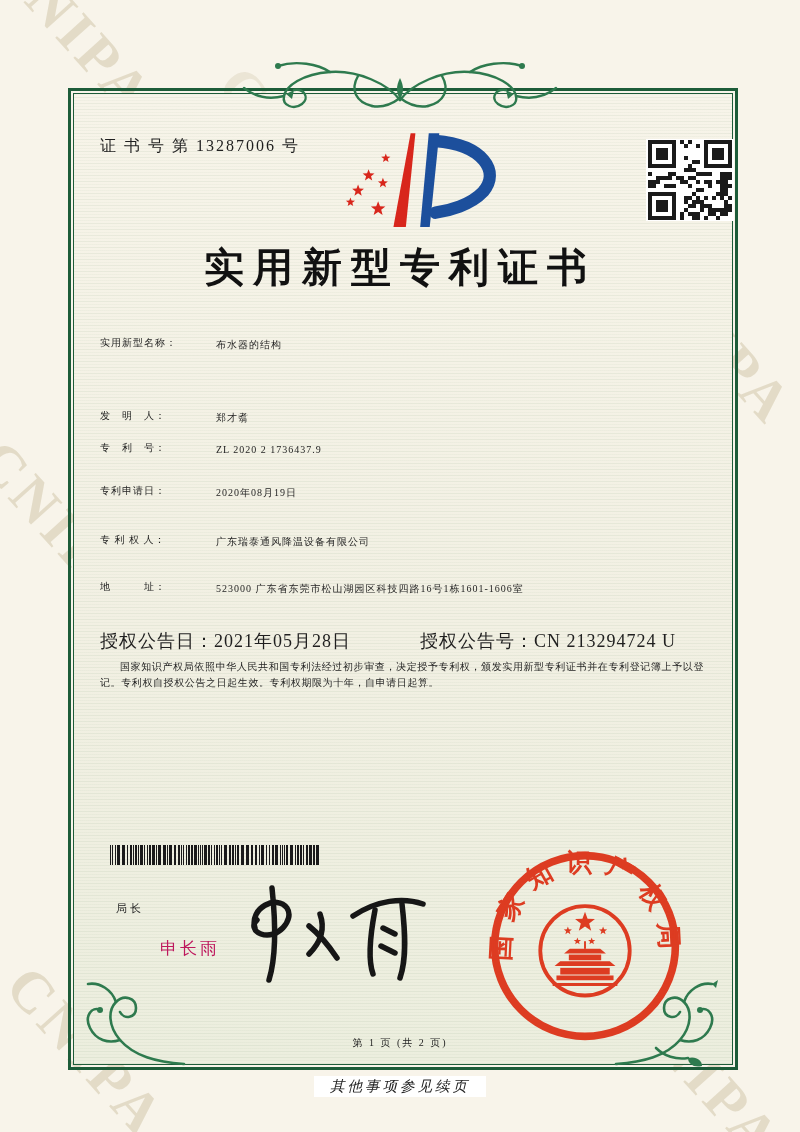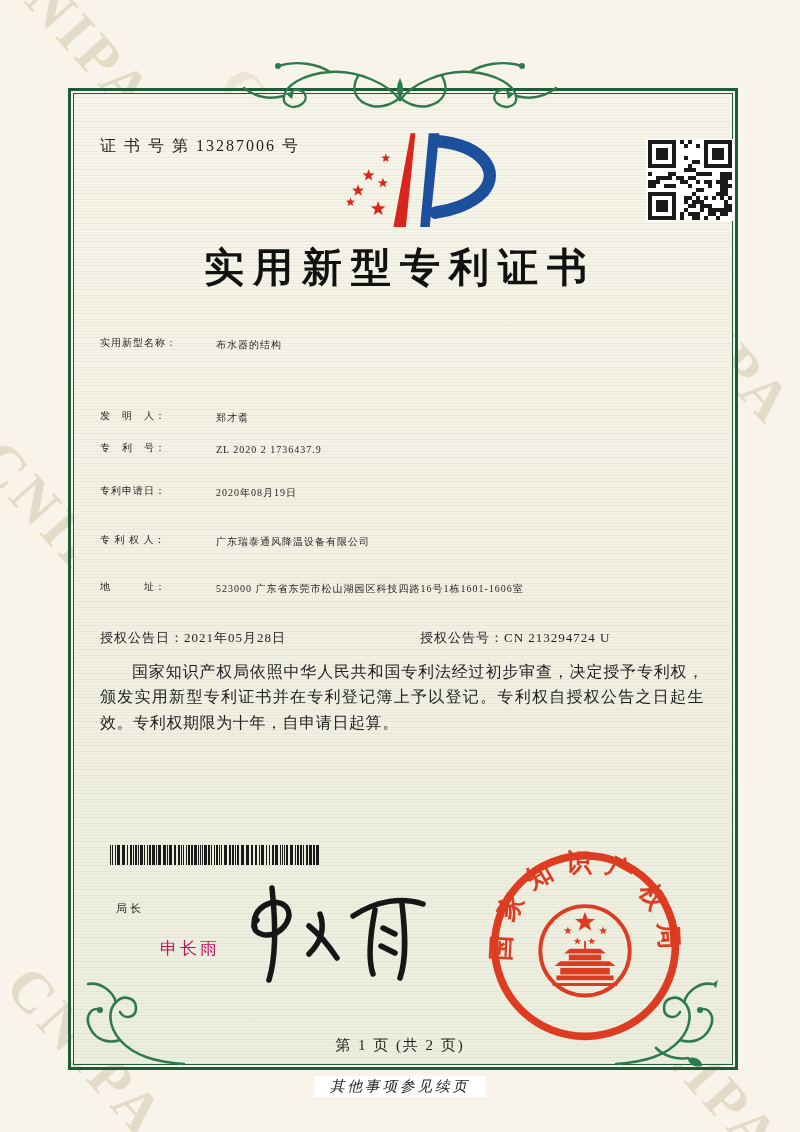--- a/index.html
+++ b/index.html
@@ -20,34 +20,34 @@
   .orn{position:absolute;z-index:2;}
   
   .cert-no{position:absolute;z-index:2;left:100px;top:136px;font-size:16px;letter-spacing:2px;}
   .qr{position:absolute;z-index:2;left:646px;top:139px;width:88px;height:82px;background:#fdfdfb;}
   .logo{position:absolute;z-index:2;left:338px;top:124px;width:172px;height:120px;}
   .title{position:absolute;z-index:2;left:0;right:0;top:240px;text-align:center;
          font-size:40px;font-weight:bold;letter-spacing:9px;color:#111;}
   .row{position:absolute;z-index:2;left:100px;width:606px;display:flex;font-size:10px;letter-spacing:1px;}
   .row .lab{display:inline-block;width:116px;white-space:pre;flex:none;}
   .row .val{flex:1;line-height:1.7;}
-  .grant-cell{position:absolute;z-index:2;font-size:13px;letter-spacing:1px;white-space:nowrap;font-family:Liberation Serif, serif;}
-  .paras{position:absolute;z-index:2;left:100px;width:604px;top:659px;font-size:16px;
+  .grant-cell{position:absolute;z-index:2;font-size:18px;letter-spacing:1px;white-space:nowrap;font-family:Liberation Serif, serif;}
+  .paras{position:absolute;z-index:2;left:100px;width:604px;top:659px;font-size:10px;
          line-height:1.58;letter-spacing:0.6px;text-align:justify;}
   .paras p{margin:0 0 2px 0;text-indent:2em;}
   .barcode{position:absolute;z-index:2;left:110px;top:845px;width:212px;height:20px;}
   .dir-t{position:absolute;z-index:2;left:116px;top:901px;font-size:11px;
          font-family:"Liberation Sans","DejaVu Sans",sans-serif;letter-spacing:3px;color:#222;}
   .dir-n{position:absolute;z-index:2;left:116px;top:937px;font-size:17px;
          font-family:"Liberation Sans","DejaVu Sans",sans-serif;letter-spacing:3px;color:#be185d;margin-left:44px;}
   .sig{position:absolute;z-index:2;left:225px;top:876px;width:218px;height:108px;}
   .seal{position:absolute;z-index:3;left:487px;top:848px;width:196px;height:196px;opacity:0.95;}
   .seal-date{position:absolute;z-index:4;left:496px;top:976px;width:176px;text-align:center;
              font-size:17px;letter-spacing:2px;color:#151515;white-space:nowrap;}
-  .footer{position:absolute;z-index:2;left:0;right:0;top:1036px;text-align:center;font-size:15px;letter-spacing:2px;}
+  .footer{position:absolute;z-index:2;left:0;right:0;top:1036px;text-align:center;font-size:10px;letter-spacing:2px;}
   .note{position:absolute;z-index:2;left:50%;transform:translateX(-50%);top:1076px;
         background:#ffffff;padding:1px 16px;font-size:14.5px;letter-spacing:3px;font-style:italic;color:#222;}
 </style>
 </head>
 <body>
 
 <div class="page">
 
   <span class="wm" style="left:-28px;top:-4px;">CNIPA</span>
   <span class="wm light" style="left:196px;top:118px;">CNIPA</span>

